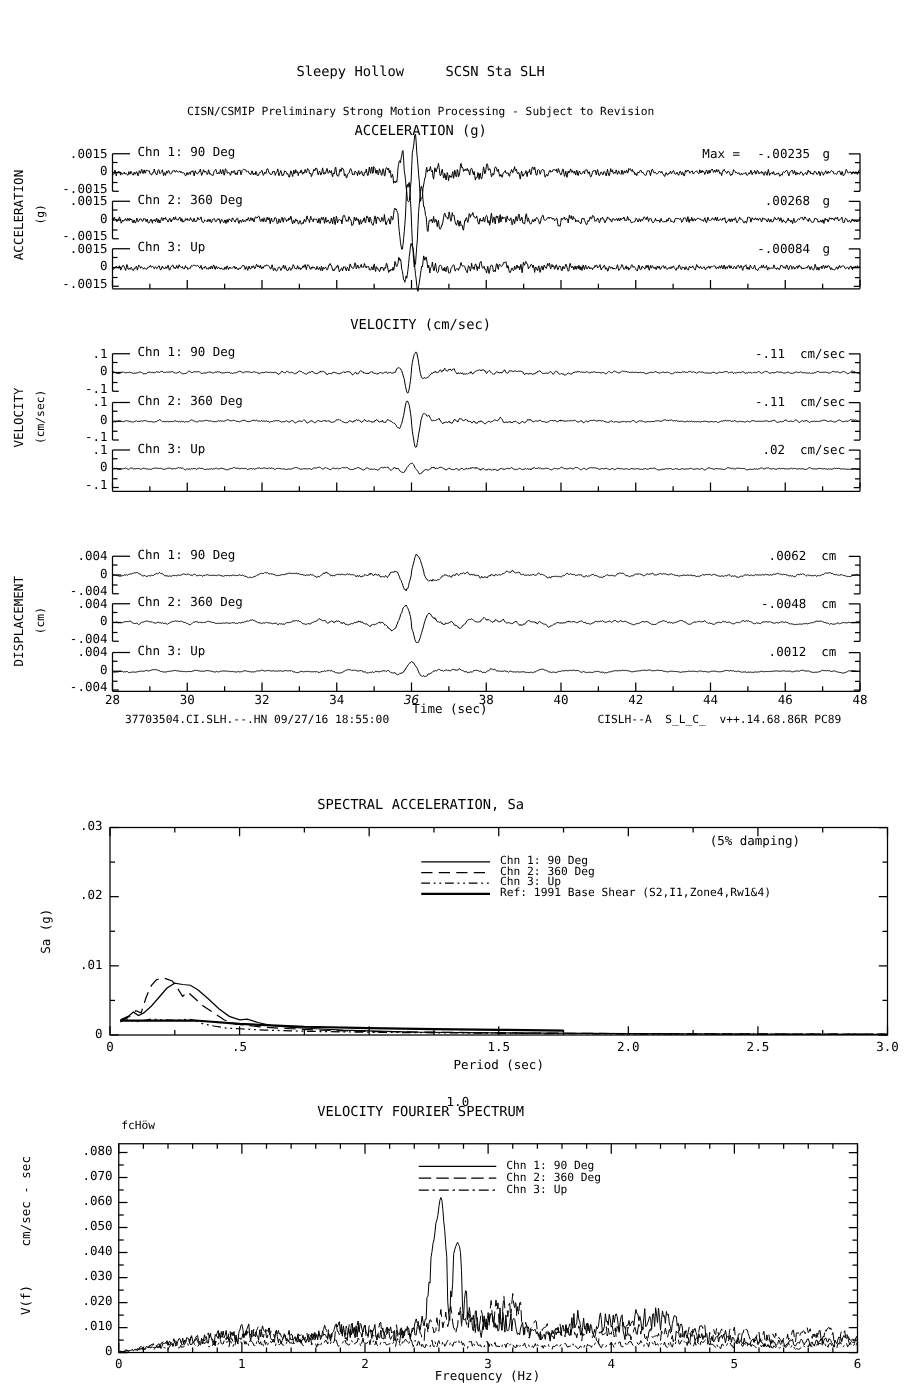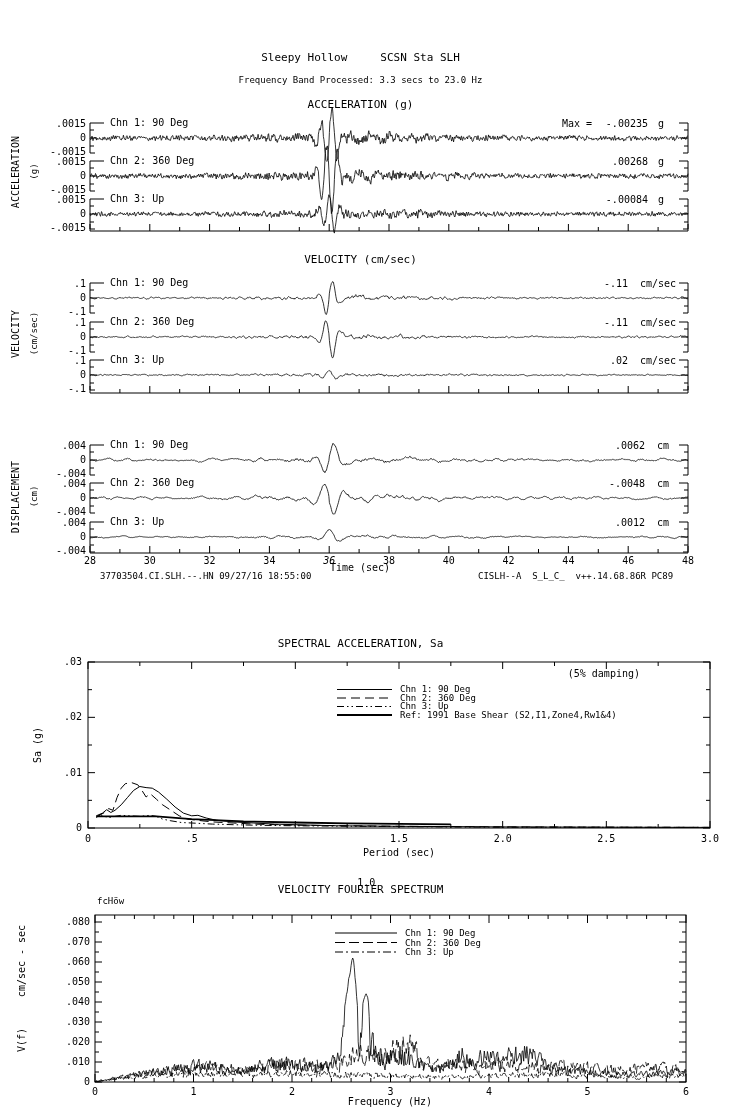--- a/index.html
+++ b/index.html
@@ -1,21 +1,21 @@
 <!DOCTYPE html>
 <html><head>
 <meta charset="utf-8">
 <style>
   html,body{margin:0;padding:0;background:#fff;}
   #page{position:relative;width:739px;height:1115px;background:#fff;color:#000;
         font-family:"DejaVu Sans Mono",monospace;overflow:hidden;}
   .t{position:absolute;font-size:10px;line-height:10px;white-space:pre;color:#000;}
   .t9{font-size:9px;line-height:9px;}
   .t11{font-size:11px;line-height:11px;}
-  .ctr{left:0;width:673px;text-align:center;padding-left:24px;}
+  .ctr{left:0;width:673px;text-align:center;}
   .rot{transform:rotate(-90deg);width:160px;text-align:center;}
   svg{position:absolute;left:0;top:0;}
 </style>
 </head>
 <body>
 
 <div id="page">
   <svg id="plots" width="739" height="1115" viewBox="0 0 739 1115">
       <line x1="90" y1="231" x2="688" y2="231" stroke="#000" stroke-width="1"></line>
       <line x1="90" y1="231" x2="90" y2="224" stroke="#000" stroke-width="1"></line>
@@ -348,21 +348,21 @@
       <line x1="686" y1="922" x2="679" y2="922" stroke="#000" stroke-width="1"></line>
       <polyline points="95.0,1081.7 95.8,1081.4 96.6,1081.0 97.4,1081.3 98.2,1081.3 98.9,1081.2 99.7,1081.2 100.5,1080.9 101.3,1080.5 102.1,1080.7 102.9,1081.0 103.7,1080.5 104.5,1080.2 105.2,1080.0 106.0,1080.0 106.8,1080.3 107.6,1079.5 108.4,1079.5 109.2,1079.7 110.0,1078.8 110.8,1079.8 111.5,1079.8 112.3,1079.2 113.1,1079.0 113.9,1079.7 114.7,1078.0 115.5,1079.5 116.3,1079.0 117.1,1077.2 117.9,1077.7 118.6,1078.4 119.4,1077.4 120.2,1078.4 121.0,1077.8 121.8,1077.4 122.6,1078.2 123.4,1078.0 124.2,1078.0 124.9,1077.8 125.7,1076.1 126.5,1075.5 127.3,1075.0 128.1,1077.9 128.9,1078.3 129.7,1076.8 130.5,1074.3 131.2,1075.1 132.0,1074.1 132.8,1074.5 133.6,1072.5 134.4,1075.0 135.2,1076.1 136.0,1075.4 136.8,1073.8 137.6,1074.6 138.3,1077.3 139.1,1074.4 139.9,1073.4 140.7,1072.6 141.5,1075.2 142.3,1073.0 143.1,1071.0 143.9,1070.9 144.6,1073.0 145.4,1074.1 146.2,1070.5 147.0,1075.2 147.8,1072.0 148.6,1073.3 149.4,1070.0 150.2,1070.4 150.9,1071.2 151.7,1072.5 152.5,1070.3 153.3,1068.5 154.1,1072.8 154.9,1074.3 155.7,1071.8 156.5,1070.3 157.3,1068.8 158.0,1068.3 158.8,1072.2 159.6,1075.5 160.4,1076.0 161.2,1070.8 162.0,1072.1 162.8,1072.3 163.6,1067.8 164.3,1070.7 165.1,1069.3 165.9,1074.3 166.7,1074.5 167.5,1068.7 168.3,1067.5 169.1,1070.6 169.9,1073.0 170.6,1075.4 171.4,1074.5 172.2,1067.6 173.0,1068.7 173.8,1069.1 174.6,1070.9 175.4,1066.6 176.2,1071.1 177.0,1065.3 177.7,1068.5 178.5,1069.4 179.3,1070.2 180.1,1068.1 180.9,1064.4 181.7,1070.1 182.5,1070.5 183.3,1073.5 184.0,1069.5 184.8,1068.2 185.6,1065.7 186.4,1068.7 187.2,1065.2 188.0,1072.1 188.8,1069.9 189.6,1073.0 190.3,1075.2 191.1,1065.7 191.9,1064.0 192.7,1060.5 193.5,1059.5 194.3,1063.3 195.1,1070.4 195.9,1066.5 196.7,1068.4 197.4,1063.5 198.2,1061.6 199.0,1059.1 199.8,1068.7 200.6,1072.9 201.4,1064.1 202.2,1065.3 203.0,1068.9 203.7,1068.4 204.5,1065.5 205.3,1068.2 206.1,1068.7 206.9,1072.2 207.7,1063.9 208.5,1069.5 209.3,1063.8 210.0,1060.7 210.8,1063.9 211.6,1065.1 212.4,1065.8 213.2,1063.9 214.0,1064.5 214.8,1065.5 215.6,1062.3 216.4,1070.1 217.1,1071.7 217.9,1071.8 218.7,1073.0 219.5,1073.8 220.3,1067.0 221.1,1064.3 221.9,1069.2 222.7,1074.2 223.4,1071.1 224.2,1072.1 225.0,1074.7 225.8,1072.3 226.6,1070.3 227.4,1067.0 228.2,1069.9 229.0,1071.3 229.7,1070.7 230.5,1073.4 231.3,1071.8 232.1,1070.4 232.9,1072.0 233.7,1071.5 234.5,1071.6 235.3,1071.0 236.1,1069.3 236.8,1073.2 237.6,1070.4 238.4,1067.8 239.2,1073.5 240.0,1071.1 240.8,1074.6 241.6,1071.7 242.4,1071.6 243.1,1069.9 243.9,1072.5 244.7,1074.1 245.5,1071.4 246.3,1071.4 247.1,1073.7 247.9,1069.6 248.7,1068.0 249.4,1068.7 250.2,1071.7 251.0,1067.3 251.8,1066.0 252.6,1070.4 253.4,1067.5 254.2,1071.9 255.0,1064.6 255.8,1068.6 256.5,1068.5 257.3,1069.7 258.1,1064.6 258.9,1068.3 259.7,1067.2 260.5,1068.2 261.3,1070.1 262.1,1070.7 262.8,1066.5 263.6,1068.9 264.4,1073.0 265.2,1069.0 266.0,1066.1 266.8,1065.3 267.6,1062.5 268.4,1059.6 269.1,1059.4 269.9,1061.4 270.7,1059.3 271.5,1057.3 272.3,1065.6 273.1,1059.5 273.9,1068.9 274.7,1060.7 275.5,1065.9 276.2,1071.1 277.0,1070.1 277.8,1072.5 278.6,1062.3 279.4,1064.8 280.2,1070.1 281.0,1060.0 281.8,1058.5 282.5,1066.7 283.3,1061.8 284.1,1066.6 284.9,1060.6 285.7,1069.6 286.5,1061.1 287.3,1065.8 288.1,1058.7 288.8,1059.5 289.6,1063.5 290.4,1065.7 291.2,1061.3 292.0,1060.2 292.8,1065.4 293.6,1066.9 294.4,1068.8 295.2,1065.3 295.9,1064.5 296.7,1065.8 297.5,1070.8 298.3,1064.8 299.1,1063.2 299.9,1059.5 300.7,1069.4 301.5,1070.8 302.2,1067.6 303.0,1069.8 303.8,1070.3 304.6,1064.3 305.4,1070.5 306.2,1070.8 307.0,1071.2 307.8,1065.5 308.5,1065.2 309.3,1061.9 310.1,1066.8 310.9,1063.0 311.7,1064.6 312.5,1061.5 313.3,1066.4 314.1,1065.5 314.9,1065.2 315.6,1072.0 316.4,1072.7 317.2,1064.4 318.0,1065.8 318.8,1067.4 319.6,1067.6 320.4,1062.9 321.2,1067.8 321.9,1064.4 322.7,1070.3 323.5,1064.8 324.3,1064.6 325.1,1064.5 325.9,1061.1 326.7,1067.9 327.5,1066.7 328.2,1071.6 329.0,1066.7 329.8,1062.5 330.6,1063.1 331.4,1061.5 332.2,1057.3 333.0,1055.1 333.8,1058.4 334.6,1057.2 335.3,1063.5 336.1,1064.1 336.9,1059.0 337.7,1052.8 338.5,1057.9 339.3,1060.8 340.1,1055.4 340.9,1055.4 341.6,1037.7 342.4,1036.9 343.2,1025.6 344.0,1026.5 344.8,1005.9 345.6,1001.3 346.4,994.7 347.2,991.9 347.9,986.4 348.7,978.5 349.5,976.1 350.3,972.3 351.1,965.5 351.9,960.3 352.7,958.0 353.5,960.2 354.3,967.7 355.0,977.4 355.8,984.3 356.6,996.6 357.4,1005.4 358.2,1041.8 359.0,1051.8 359.8,1056.4 360.6,1032.7 361.3,1037.5 362.1,1027.5 362.9,1003.5 363.7,999.9 364.5,997.5 365.3,995.3 366.1,993.8 366.9,995.7 367.6,997.2 368.4,1002.1 369.2,1016.5 370.0,1044.8 370.8,1054.4 371.6,1039.6 372.4,1032.6 373.2,1033.0 374.0,1055.8 374.7,1052.6 375.5,1045.9 376.3,1052.9 377.1,1054.5 377.9,1055.6 378.7,1052.1 379.5,1062.0 380.3,1048.8 381.0,1048.6 381.8,1061.0 382.6,1065.1 383.4,1061.9 384.2,1065.8 385.0,1070.0 385.8,1063.7 386.6,1058.1 387.3,1052.7 388.1,1061.5 388.9,1055.0 389.7,1063.9 390.5,1053.7 391.3,1057.8 392.1,1053.4 392.9,1050.6 393.7,1051.8 394.4,1053.5 395.2,1061.8 396.0,1058.2 396.8,1062.6 397.6,1059.8 398.4,1064.9 399.2,1063.5 400.0,1046.3 400.7,1058.4 401.5,1064.3 402.3,1050.1 403.1,1058.0 403.9,1065.7 404.7,1051.9 405.5,1064.4 406.3,1064.7 407.0,1063.8 407.8,1058.9 408.6,1051.3 409.4,1064.8 410.2,1056.1 411.0,1054.6 411.8,1055.6 412.6,1061.3 413.4,1065.6 414.1,1067.6 414.9,1066.5 415.7,1067.8 416.5,1062.4 417.3,1059.9 418.1,1058.1 418.9,1068.1 419.7,1062.3 420.4,1062.5 421.2,1060.1 422.0,1062.3 422.8,1061.6 423.6,1069.5 424.4,1066.1 425.2,1063.6 426.0,1063.7 426.7,1064.7 427.5,1063.7 428.3,1063.7 429.1,1067.0 429.9,1065.4 430.7,1068.8 431.5,1069.5 432.3,1065.3 433.1,1071.7 433.8,1070.7 434.6,1068.2 435.4,1067.3 436.2,1071.5 437.0,1065.4 437.8,1066.6 438.6,1067.2 439.4,1065.8 440.1,1071.4 440.9,1066.4 441.7,1069.4 442.5,1069.1 443.3,1071.2 444.1,1064.4 444.9,1062.4 445.7,1064.2 446.4,1061.7 447.2,1066.3 448.0,1065.2 448.8,1068.2 449.6,1062.1 450.4,1060.1 451.2,1065.0 452.0,1064.1 452.8,1059.6 453.5,1065.0 454.3,1062.6 455.1,1067.9 455.9,1068.4 456.7,1062.8 457.5,1054.1 458.3,1062.7 459.1,1050.8 459.8,1062.4 460.6,1060.3 461.4,1058.2 462.2,1048.2 463.0,1055.1 463.8,1057.4 464.6,1062.1 465.4,1068.1 466.1,1061.9 466.9,1054.5 467.7,1063.2 468.5,1062.7 469.3,1067.1 470.1,1058.4 470.9,1060.6 471.7,1066.1 472.5,1059.5 473.2,1061.3 474.0,1066.4 474.8,1068.0 475.6,1070.1 476.4,1067.5 477.2,1061.2 478.0,1062.9 478.8,1060.9 479.5,1054.4 480.3,1050.3 481.1,1055.4 481.9,1065.6 482.7,1064.0 483.5,1061.2 484.3,1051.0 485.1,1057.5 485.8,1056.8 486.6,1060.1 487.4,1051.5 488.2,1055.2 489.0,1061.7 489.8,1060.0 490.6,1052.0 491.4,1057.9 492.2,1052.9 492.9,1051.0 493.7,1053.3 494.5,1059.4 495.3,1065.9 496.1,1057.7 496.9,1053.4 497.7,1051.9 498.5,1064.5 499.2,1067.7 500.0,1071.7 500.8,1061.0 501.6,1060.1 502.4,1060.1 503.2,1056.4 504.0,1060.9 504.8,1058.8 505.5,1057.3 506.3,1056.8 507.1,1060.4 507.9,1052.6 508.7,1047.6 509.5,1050.9 510.3,1051.3 511.1,1056.6 511.9,1053.1 512.6,1056.6 513.4,1062.9 514.2,1064.1 515.0,1055.2 515.8,1046.9 516.6,1061.4 517.4,1060.3 518.2,1058.1 518.9,1056.0 519.7,1053.1 520.5,1054.9 521.3,1063.5 522.1,1051.3 522.9,1050.9 523.7,1061.2 524.5,1046.2 525.2,1051.0 526.0,1058.3 526.8,1046.5 527.6,1053.9 528.4,1064.1 529.2,1055.7 530.0,1048.7 530.8,1053.3 531.6,1052.6 532.3,1058.7 533.1,1049.2 533.9,1052.2 534.7,1051.3 535.5,1059.2 536.3,1061.1 537.1,1065.5 537.9,1058.8 538.6,1055.8 539.4,1052.5 540.2,1052.9 541.0,1053.2 541.8,1060.6 542.6,1058.6 543.4,1064.6 544.2,1060.0 544.9,1059.1 545.7,1060.9 546.5,1069.2 547.3,1070.0 548.1,1065.0 548.9,1067.6 549.7,1070.4 550.5,1069.7 551.3,1073.9 552.0,1073.1 552.8,1065.9 553.6,1064.7 554.4,1066.4 555.2,1064.3 556.0,1062.7 556.8,1065.9 557.6,1068.3 558.3,1073.7 559.1,1066.9 559.9,1070.3 560.7,1069.9 561.5,1066.8 562.3,1071.6 563.1,1068.4 563.9,1070.0 564.6,1067.5 565.4,1066.7 566.2,1073.4 567.0,1074.8 567.8,1075.9 568.6,1072.6 569.4,1069.2 570.2,1071.6 571.0,1073.6 571.7,1072.4 572.5,1069.8 573.3,1069.4 574.1,1068.5 574.9,1073.6 575.7,1069.5 576.5,1069.7 577.3,1068.0 578.0,1070.8 578.8,1067.4 579.6,1070.2 580.4,1074.3 581.2,1069.7 582.0,1069.2 582.8,1068.9 583.6,1071.5 584.3,1068.3 585.1,1073.9 585.9,1069.9 586.7,1070.1 587.5,1072.4 588.3,1073.3 589.1,1074.8 589.9,1070.7 590.7,1070.0 591.4,1074.7 592.2,1072.7 593.0,1072.3 593.8,1074.7 594.6,1075.2 595.4,1070.6 596.2,1074.2 597.0,1073.9 597.7,1074.0 598.5,1075.8 599.3,1074.8 600.1,1076.1 600.9,1072.6 601.7,1072.2 602.5,1071.1 603.3,1073.6 604.0,1070.5 604.8,1069.4 605.6,1071.7 606.4,1075.7 607.2,1074.4 608.0,1070.8 608.8,1073.3 609.6,1074.4 610.4,1074.9 611.1,1077.2 611.9,1074.7 612.7,1076.5 613.5,1077.4 614.3,1075.6 615.1,1077.2 615.9,1078.2 616.7,1072.7 617.4,1074.8 618.2,1072.1 619.0,1074.0 619.8,1073.9 620.6,1076.6 621.4,1075.9 622.2,1074.8 623.0,1072.0 623.7,1073.8 624.5,1075.6 625.3,1074.8 626.1,1071.9 626.9,1073.9 627.7,1076.8 628.5,1078.1 629.3,1077.3 630.1,1075.7 630.8,1074.3 631.6,1072.4 632.4,1072.6 633.2,1072.5 634.0,1071.3 634.8,1075.2 635.6,1076.6 636.4,1076.8 637.1,1075.5 637.9,1074.2 638.7,1073.9 639.5,1074.7 640.3,1072.4 641.1,1071.2 641.9,1072.5 642.7,1074.9 643.4,1075.9 644.2,1073.8 645.0,1073.5 645.8,1071.3 646.6,1071.0 647.4,1073.5 648.2,1076.9 649.0,1074.0 649.8,1073.6 650.5,1075.9 651.3,1076.5 652.1,1075.0 652.9,1072.1 653.7,1072.2 654.5,1075.2 655.3,1073.0 656.1,1072.8 656.8,1070.6 657.6,1072.7 658.4,1075.3 659.2,1072.1 660.0,1070.7 660.8,1070.5 661.6,1073.4 662.4,1073.6 663.1,1071.0 663.9,1071.4 664.7,1072.6 665.5,1074.3 666.3,1075.7 667.1,1077.6 667.9,1072.1 668.7,1073.7 669.5,1075.0 670.2,1072.1 671.0,1069.6 671.8,1070.1 672.6,1069.9 673.4,1073.3 674.2,1070.3 675.0,1068.4 675.8,1069.9 676.5,1070.0 677.3,1070.7 678.1,1069.2 678.9,1072.7 679.7,1075.9 680.5,1073.9 681.3,1073.3 682.1,1073.9 682.8,1073.4 683.6,1074.7 684.4,1071.2 685.2,1069.2 686.0,1071.5" fill="none" stroke="#000" stroke-width="0.8"></polyline>
       <polyline points="95.0,1081.5 95.8,1081.3 96.6,1080.9 97.4,1081.3 98.2,1081.2 98.9,1081.3 99.7,1080.6 100.5,1080.0 101.3,1079.8 102.1,1080.5 102.9,1080.6 103.7,1080.5 104.5,1080.9 105.2,1080.9 106.0,1080.7 106.8,1080.5 107.6,1080.6 108.4,1079.9 109.2,1080.0 110.0,1080.4 110.8,1079.1 111.5,1078.5 112.3,1077.3 113.1,1077.2 113.9,1078.0 114.7,1077.7 115.5,1077.4 116.3,1076.2 117.1,1075.9 117.9,1076.9 118.6,1078.3 119.4,1076.4 120.2,1076.7 121.0,1075.4 121.8,1076.4 122.6,1074.8 123.4,1077.3 124.2,1075.7 124.9,1076.4 125.7,1078.1 126.5,1078.0 127.3,1077.8 128.1,1077.6 128.9,1074.5 129.7,1074.3 130.5,1073.2 131.2,1074.1 132.0,1075.9 132.8,1074.8 133.6,1074.1 134.4,1076.3 135.2,1073.3 136.0,1073.3 136.8,1075.9 137.6,1075.9 138.3,1074.0 139.1,1071.0 139.9,1073.6 140.7,1075.9 141.5,1076.5 142.3,1074.0 143.1,1075.1 143.9,1073.9 144.6,1073.2 145.4,1075.8 146.2,1075.4 147.0,1076.2 147.8,1075.3 148.6,1073.7 149.4,1070.7 150.2,1070.4 150.9,1070.7 151.7,1074.9 152.5,1069.8 153.3,1070.1 154.1,1070.8 154.9,1073.6 155.7,1072.8 156.5,1072.0 157.3,1070.7 158.0,1073.0 158.8,1074.7 159.6,1073.2 160.4,1073.9 161.2,1070.6 162.0,1074.7 162.8,1071.8 163.6,1072.8 164.3,1070.9 165.1,1069.0 165.9,1067.9 166.7,1066.3 167.5,1070.3 168.3,1066.8 169.1,1067.0 169.9,1071.1 170.6,1072.6 171.4,1075.4 172.2,1076.7 173.0,1068.2 173.8,1066.3 174.6,1064.3 175.4,1070.0 176.2,1070.7 177.0,1068.8 177.7,1069.9 178.5,1064.8 179.3,1070.0 180.1,1069.3 180.9,1071.8 181.7,1069.5 182.5,1071.2 183.3,1064.7 184.0,1064.0 184.8,1071.5 185.6,1071.0 186.4,1073.4 187.2,1072.4 188.0,1074.2 188.8,1068.0 189.6,1071.5 190.3,1072.0 191.1,1073.3 191.9,1070.3 192.7,1071.7 193.5,1070.5 194.3,1067.0 195.1,1068.9 195.9,1070.6 196.7,1064.7 197.4,1067.6 198.2,1065.1 199.0,1066.8 199.8,1065.5 200.6,1068.3 201.4,1069.7 202.2,1068.4 203.0,1063.5 203.7,1067.3 204.5,1069.5 205.3,1064.2 206.1,1062.6 206.9,1060.6 207.7,1062.9 208.5,1064.2 209.3,1065.7 210.0,1069.5 210.8,1069.9 211.6,1063.9 212.4,1063.5 213.2,1070.1 214.0,1070.1 214.8,1062.4 215.6,1067.7 216.4,1066.3 217.1,1064.5 217.9,1065.8 218.7,1065.8 219.5,1070.1 220.3,1067.5 221.1,1064.3 221.9,1068.2 222.7,1064.4 223.4,1067.3 224.2,1066.8 225.0,1068.9 225.8,1072.5 226.6,1069.8 227.4,1069.0 228.2,1068.1 229.0,1072.9 229.7,1069.1 230.5,1067.8 231.3,1064.3 232.1,1071.4 232.9,1067.2 233.7,1067.8 234.5,1072.7 235.3,1075.2 236.1,1073.5 236.8,1074.2 237.6,1072.2 238.4,1067.0 239.2,1068.1 240.0,1068.5 240.8,1067.7 241.6,1071.5 242.4,1068.2 243.1,1071.8 243.9,1072.2 244.7,1067.3 245.5,1066.0 246.3,1071.4 247.1,1067.4 247.9,1071.4 248.7,1071.9 249.4,1066.7 250.2,1068.0 251.0,1072.9 251.8,1066.3 252.6,1071.9 253.4,1071.0 254.2,1070.1 255.0,1067.4 255.8,1068.5 256.5,1071.6 257.3,1068.7 258.1,1068.5 258.9,1063.5 259.7,1060.2 260.5,1063.0 261.3,1064.2 262.1,1071.5 262.8,1063.5 263.6,1065.9 264.4,1070.6 265.2,1066.9 266.0,1072.3 266.8,1074.2 267.6,1072.2 268.4,1063.5 269.1,1060.0 269.9,1065.2 270.7,1065.4 271.5,1068.0 272.3,1063.7 273.1,1067.1 273.9,1063.4 274.7,1068.4 275.5,1069.1 276.2,1068.6 277.0,1060.8 277.8,1067.7 278.6,1065.8 279.4,1059.5 280.2,1060.4 281.0,1067.9 281.8,1064.8 282.5,1062.6 283.3,1066.6 284.1,1070.2 284.9,1062.6 285.7,1060.4 286.5,1056.8 287.3,1066.1 288.1,1065.7 288.8,1066.5 289.6,1069.8 290.4,1063.9 291.2,1064.5 292.0,1060.2 292.8,1068.6 293.6,1067.5 294.4,1070.1 295.2,1061.0 295.9,1060.0 296.7,1065.7 297.5,1063.9 298.3,1068.5 299.1,1068.8 299.9,1066.7 300.7,1067.4 301.5,1072.1 302.2,1070.2 303.0,1062.2 303.8,1058.4 304.6,1057.8 305.4,1066.5 306.2,1062.3 307.0,1066.8 307.8,1071.8 308.5,1068.2 309.3,1067.2 310.1,1061.7 310.9,1061.8 311.7,1069.8 312.5,1071.5 313.3,1069.5 314.1,1068.4 314.9,1073.1 315.6,1064.5 316.4,1060.7 317.2,1059.8 318.0,1066.9 318.8,1072.3 319.6,1074.2 320.4,1068.8 321.2,1061.8 321.9,1070.6 322.7,1065.0 323.5,1068.5 324.3,1063.3 325.1,1063.8 325.9,1063.4 326.7,1061.3 327.5,1065.9 328.2,1069.4 329.0,1063.9 329.8,1065.3 330.6,1062.8 331.4,1062.2 332.2,1070.2 333.0,1067.2 333.8,1061.3 334.6,1057.5 335.3,1060.8 336.1,1066.5 336.9,1067.6 337.7,1070.9 338.5,1071.3 339.3,1072.9 340.1,1061.1 340.9,1062.5 341.6,1058.7 342.4,1066.4 343.2,1058.6 344.0,1055.8 344.8,1056.2 345.6,1060.9 346.4,1062.5 347.2,1066.4 347.9,1065.4 348.7,1064.4 349.5,1054.2 350.3,1059.8 351.1,1065.0 351.9,1053.7 352.7,1047.6 353.5,1056.2 354.3,1062.2 355.0,1058.0 355.8,1057.5 356.6,1049.6 357.4,1057.4 358.2,1061.3 359.0,1057.8 359.8,1048.0 360.6,1045.1 361.3,1050.0 362.1,1057.5 362.9,1062.6 363.7,1062.9 364.5,1067.0 365.3,1063.1 366.1,1060.7 366.9,1050.0 367.6,1051.7 368.4,1045.2 369.2,1061.9 370.0,1050.4 370.8,1055.8 371.6,1055.8 372.4,1054.7 373.2,1059.5 374.0,1049.5 374.7,1062.0 375.5,1051.3 376.3,1057.6 377.1,1052.5 377.9,1061.4 378.7,1066.6 379.5,1056.9 380.3,1066.0 381.0,1055.1 381.8,1054.1 382.6,1064.6 383.4,1061.9 384.2,1056.1 385.0,1048.3 385.8,1051.4 386.6,1063.9 387.3,1055.2 388.1,1059.0 388.9,1063.3 389.7,1059.9 390.5,1050.1 391.3,1060.2 392.1,1048.3 392.9,1040.4 393.7,1050.5 394.4,1060.5 395.2,1058.5 396.0,1047.1 396.8,1040.0 397.6,1048.1 398.4,1042.3 399.2,1058.0 400.0,1057.6 400.7,1058.2 401.5,1063.9 402.3,1045.5 403.1,1036.6 403.9,1046.9 404.7,1046.8 405.5,1046.4 406.3,1053.4 407.0,1043.9 407.8,1042.6 408.6,1055.8 409.4,1042.9 410.2,1034.8 411.0,1043.3 411.8,1046.1 412.6,1040.3 413.4,1052.8 414.1,1045.2 414.9,1052.1 415.7,1042.3 416.5,1041.7 417.3,1057.2 418.1,1060.4 418.9,1060.7 419.7,1067.5 420.4,1057.8 421.2,1059.5 422.0,1065.0 422.8,1070.0 423.6,1070.4 424.4,1062.7 425.2,1062.2 426.0,1060.4 426.7,1058.4 427.5,1058.0 428.3,1056.4 429.1,1057.5 429.9,1066.0 430.7,1066.0 431.5,1070.8 432.3,1072.0 433.1,1063.7 433.8,1064.4 434.6,1062.5 435.4,1062.1 436.2,1062.0 437.0,1060.8 437.8,1058.9 438.6,1067.0 439.4,1068.6 440.1,1072.9 440.9,1069.5 441.7,1064.3 442.5,1067.2 443.3,1064.5 444.1,1062.7 444.9,1067.8 445.7,1065.4 446.4,1066.5 447.2,1061.1 448.0,1058.9 448.8,1065.4 449.6,1069.2 450.4,1069.3 451.2,1067.5 452.0,1069.5 452.8,1061.0 453.5,1066.6 454.3,1063.8 455.1,1061.7 455.9,1059.1 456.7,1068.2 457.5,1062.6 458.3,1063.5 459.1,1063.6 459.8,1067.5 460.6,1067.0 461.4,1070.3 462.2,1066.0 463.0,1060.7 463.8,1062.9 464.6,1068.8 465.4,1072.7 466.1,1066.6 466.9,1068.4 467.7,1066.9 468.5,1062.0 469.3,1058.8 470.1,1066.5 470.9,1060.5 471.7,1066.4 472.5,1066.7 473.2,1069.1 474.0,1070.1 474.8,1067.7 475.6,1063.6 476.4,1067.4 477.2,1072.4 478.0,1073.0 478.8,1075.0 479.5,1065.6 480.3,1066.2 481.1,1064.9 481.9,1067.9 482.7,1067.6 483.5,1067.4 484.3,1066.4 485.1,1061.3 485.8,1068.8 486.6,1062.6 487.4,1067.5 488.2,1066.7 489.0,1067.4 489.8,1060.8 490.6,1065.2 491.4,1069.5 492.2,1062.2 492.9,1069.4 493.7,1061.2 494.5,1062.5 495.3,1064.5 496.1,1061.3 496.9,1062.3 497.7,1060.9 498.5,1057.6 499.2,1061.6 500.0,1061.7 500.8,1068.7 501.6,1068.4 502.4,1061.6 503.2,1068.6 504.0,1067.8 504.8,1071.9 505.5,1067.1 506.3,1066.8 507.1,1063.7 507.9,1061.8 508.7,1064.8 509.5,1069.5 510.3,1063.2 511.1,1059.5 511.9,1061.6 512.6,1067.3 513.4,1063.0 514.2,1061.6 515.0,1063.4 515.8,1070.1 516.6,1071.0 517.4,1069.1 518.2,1073.5 518.9,1066.4 519.7,1063.9 520.5,1062.9 521.3,1068.7 522.1,1070.0 522.9,1069.4 523.7,1068.9 524.5,1068.8 525.2,1068.5 526.0,1069.1 526.8,1066.8 527.6,1071.0 528.4,1072.5 529.2,1064.7 530.0,1066.7 530.8,1068.9 531.6,1066.2 532.3,1062.5 533.1,1066.3 533.9,1070.6 534.7,1066.8 535.5,1063.5 536.3,1065.7 537.1,1071.2 537.9,1068.4 538.6,1073.4 539.4,1070.7 540.2,1073.1 541.0,1064.9 541.8,1066.3 542.6,1063.1 543.4,1068.7 544.2,1070.1 544.9,1065.0 545.7,1069.7 546.5,1067.8 547.3,1066.8 548.1,1065.0 548.9,1064.4 549.7,1070.5 550.5,1065.8 551.3,1061.9 552.0,1067.5 552.8,1067.5 553.6,1069.2 554.4,1063.3 555.2,1067.4 556.0,1072.7 556.8,1070.6 557.6,1070.4 558.3,1070.9 559.1,1064.7 559.9,1060.7 560.7,1060.8 561.5,1060.6 562.3,1062.7 563.1,1059.0 563.9,1060.6 564.6,1068.8 565.4,1072.6 566.2,1073.7 567.0,1073.5 567.8,1065.9 568.6,1071.4 569.4,1069.7 570.2,1072.6 571.0,1063.6 571.7,1066.8 572.5,1067.8 573.3,1062.3 574.1,1063.0 574.9,1068.4 575.7,1067.0 576.5,1065.1 577.3,1063.1 578.0,1065.3 578.8,1067.7 579.6,1067.9 580.4,1064.3 581.2,1068.8 582.0,1071.2 582.8,1073.4 583.6,1064.6 584.3,1062.6 585.1,1062.0 585.9,1063.8 586.7,1064.5 587.5,1061.7 588.3,1070.4 589.1,1072.6 589.9,1073.7 590.7,1067.4 591.4,1067.1 592.2,1067.1 593.0,1072.2 593.8,1066.5 594.6,1066.2 595.4,1062.6 596.2,1064.6 597.0,1063.3 597.7,1063.9 598.5,1066.7 599.3,1069.0 600.1,1071.4 600.9,1070.1 601.7,1071.2 602.5,1070.6 603.3,1074.0 604.0,1072.8 604.8,1071.9 605.6,1067.7 606.4,1068.7 607.2,1065.7 608.0,1072.4 608.8,1073.2 609.6,1072.2 610.4,1067.1 611.1,1065.0 611.9,1071.5 612.7,1074.4 613.5,1067.9 614.3,1072.2 615.1,1067.6 615.9,1073.2 616.7,1074.3 617.4,1067.8 618.2,1067.2 619.0,1069.0 619.8,1070.2 620.6,1066.5 621.4,1071.5 622.2,1070.5 623.0,1069.8 623.7,1071.2 624.5,1071.8 625.3,1073.7 626.1,1073.5 626.9,1070.6 627.7,1072.0 628.5,1072.4 629.3,1071.4 630.1,1067.3 630.8,1071.7 631.6,1071.0 632.4,1071.6 633.2,1067.7 634.0,1064.3 634.8,1064.1 635.6,1071.4 636.4,1073.6 637.1,1066.4 637.9,1066.4 638.7,1066.0 639.5,1069.7 640.3,1067.2 641.1,1065.8 641.9,1066.1 642.7,1064.5 643.4,1065.2 644.2,1067.1 645.0,1062.4 645.8,1062.2 646.6,1066.1 647.4,1064.8 648.2,1063.0 649.0,1067.8 649.8,1070.7 650.5,1067.2 651.3,1069.4 652.1,1065.4 652.9,1070.2 653.7,1066.4 654.5,1070.7 655.3,1064.4 656.1,1064.5 656.8,1071.2 657.6,1074.4 658.4,1069.0 659.2,1069.6 660.0,1063.1 660.8,1065.1 661.6,1063.2 662.4,1062.6 663.1,1061.8 663.9,1063.3 664.7,1062.3 665.5,1067.9 666.3,1066.0 667.1,1072.3 667.9,1073.9 668.7,1073.7 669.5,1073.7 670.2,1075.1 671.0,1074.9 671.8,1073.2 672.6,1066.8 673.4,1064.4 674.2,1066.1 675.0,1066.2 675.8,1064.6 676.5,1070.4 677.3,1065.7 678.1,1069.3 678.9,1069.6 679.7,1072.0 680.5,1072.1 681.3,1072.1 682.1,1071.2 682.8,1071.8 683.6,1071.0 684.4,1070.6 685.2,1073.2 686.0,1073.9" fill="none" stroke="#000" stroke-width="0.8" stroke-dasharray="10,4"></polyline>
       <polyline points="95.0,1081.7 95.8,1081.6 96.6,1081.5 97.4,1081.6 98.2,1081.6 98.9,1081.3 99.7,1081.3 100.5,1081.1 101.3,1080.6 102.1,1080.6 102.9,1080.8 103.7,1080.3 104.5,1080.4 105.2,1080.2 106.0,1079.8 106.8,1080.5 107.6,1079.7 108.4,1079.8 109.2,1079.4 110.0,1079.3 110.8,1079.1 111.5,1078.7 112.3,1079.1 113.1,1078.7 113.9,1078.7 114.7,1079.3 115.5,1079.2 116.3,1079.4 117.1,1078.7 117.9,1079.0 118.6,1078.6 119.4,1077.7 120.2,1077.8 121.0,1077.8 121.8,1078.3 122.6,1079.3 123.4,1079.8 124.2,1078.0 124.9,1077.4 125.7,1077.6 126.5,1077.1 127.3,1077.1 128.1,1077.4 128.9,1079.2 129.7,1079.5 130.5,1078.1 131.2,1077.7 132.0,1078.5 132.8,1077.6 133.6,1078.5 134.4,1079.6 135.2,1077.9 136.0,1076.8 136.8,1075.5 137.6,1075.1 138.3,1075.5 139.1,1075.7 139.9,1078.0 140.7,1075.5 141.5,1075.9 142.3,1078.3 143.1,1078.3 143.9,1078.1 144.6,1076.3 145.4,1078.0 146.2,1077.5 147.0,1077.6 147.8,1076.7 148.6,1076.1 149.4,1075.6 150.2,1074.9 150.9,1077.1 151.7,1077.4 152.5,1075.1 153.3,1075.9 154.1,1073.9 154.9,1074.0 155.7,1075.6 156.5,1076.4 157.3,1077.8 158.0,1077.8 158.8,1075.9 159.6,1073.9 160.4,1073.8 161.2,1074.1 162.0,1075.1 162.8,1073.9 163.6,1075.2 164.3,1073.7 165.1,1073.3 165.9,1074.5 166.7,1077.3 167.5,1077.4 168.3,1075.6 169.1,1076.6 169.9,1076.6 170.6,1075.1 171.4,1076.0 172.2,1072.7 173.0,1073.5 173.8,1076.2 174.6,1075.3 175.4,1073.9 176.2,1071.4 177.0,1074.8 177.7,1075.1 178.5,1075.2 179.3,1072.6 180.1,1074.5 180.9,1074.5 181.7,1073.1 182.5,1075.6 183.3,1077.3 184.0,1072.5 184.8,1073.4 185.6,1076.8 186.4,1077.3 187.2,1074.5 188.0,1076.2 188.8,1071.7 189.6,1073.3 190.3,1073.5 191.1,1072.4 191.9,1074.1 192.7,1073.4 193.5,1074.8 194.3,1072.6 195.1,1072.4 195.9,1075.4 196.7,1073.1 197.4,1075.9 198.2,1074.2 199.0,1076.6 199.8,1072.7 200.6,1072.5 201.4,1073.3 202.2,1074.0 203.0,1076.4 203.7,1076.2 204.5,1077.4 205.3,1073.8 206.1,1071.4 206.9,1073.6 207.7,1075.3 208.5,1073.3 209.3,1076.2 210.0,1074.3 210.8,1077.0 211.6,1072.1 212.4,1075.6 213.2,1073.8 214.0,1076.6 214.8,1073.8 215.6,1074.0 216.4,1072.6 217.1,1074.3 217.9,1073.5 218.7,1071.2 219.5,1074.6 220.3,1076.7 221.1,1074.2 221.9,1075.1 222.7,1075.7 223.4,1075.9 224.2,1075.0 225.0,1073.3 225.8,1075.8 226.6,1075.8 227.4,1077.2 228.2,1075.9 229.0,1074.9 229.7,1072.5 230.5,1071.6 231.3,1073.2 232.1,1074.7 232.9,1073.8 233.7,1075.0 234.5,1074.1 235.3,1074.8 236.1,1073.5 236.8,1074.3 237.6,1074.1 238.4,1072.4 239.2,1071.2 240.0,1073.7 240.8,1072.1 241.6,1075.2 242.4,1076.4 243.1,1076.4 243.9,1073.8 244.7,1073.2 245.5,1072.4 246.3,1073.0 247.1,1072.3 247.9,1070.8 248.7,1071.1 249.4,1076.0 250.2,1072.6 251.0,1071.8 251.8,1071.2 252.6,1075.5 253.4,1077.7 254.2,1074.9 255.0,1076.2 255.8,1075.2 256.5,1076.8 257.3,1074.1 258.1,1075.2 258.9,1074.2 259.7,1073.7 260.5,1072.0 261.3,1072.9 262.1,1075.2 262.8,1073.1 263.6,1072.9 264.4,1074.9 265.2,1073.0 266.0,1073.5 266.8,1073.1 267.6,1072.4 268.4,1072.0 269.1,1072.3 269.9,1075.4 270.7,1077.0 271.5,1076.6 272.3,1076.4 273.1,1075.5 273.9,1074.6 274.7,1073.1 275.5,1074.5 276.2,1072.2 277.0,1075.0 277.8,1074.9 278.6,1076.1 279.4,1075.9 280.2,1074.3 281.0,1072.2 281.8,1073.5 282.5,1073.4 283.3,1075.8 284.1,1074.4 284.9,1074.2 285.7,1073.8 286.5,1070.5 287.3,1071.7 288.1,1075.5 288.8,1077.3 289.6,1073.6 290.4,1070.6 291.2,1074.9 292.0,1075.4 292.8,1074.7 293.6,1074.7 294.4,1073.3 295.2,1071.6 295.9,1075.8 296.7,1071.4 297.5,1071.3 298.3,1073.7 299.1,1072.5 299.9,1076.0 300.7,1072.8 301.5,1075.7 302.2,1076.7 303.0,1077.4 303.8,1076.7 304.6,1074.0 305.4,1075.0 306.2,1073.8 307.0,1074.3 307.8,1073.5 308.5,1074.8 309.3,1076.1 310.1,1075.6 310.9,1075.3 311.7,1075.3 312.5,1073.4 313.3,1073.5 314.1,1074.7 314.9,1074.0 315.6,1076.3 316.4,1077.3 317.2,1073.1 318.0,1070.9 318.8,1073.7 319.6,1074.8 320.4,1077.0 321.2,1076.6 321.9,1073.6 322.7,1073.6 323.5,1073.1 324.3,1071.4 325.1,1072.2 325.9,1073.5 326.7,1075.8 327.5,1073.3 328.2,1074.5 329.0,1071.8 329.8,1074.6 330.6,1077.3 331.4,1074.0 332.2,1072.2 333.0,1076.0 333.8,1076.3 334.6,1073.0 335.3,1073.3 336.1,1076.8 336.9,1078.2 337.7,1073.9 338.5,1076.9 339.3,1077.8 340.1,1078.1 340.9,1075.4 341.6,1076.5 342.4,1076.3 343.2,1076.2 344.0,1077.7 344.8,1074.2 345.6,1072.1 346.4,1076.4 347.2,1077.5 347.9,1073.3 348.7,1075.8 349.5,1077.8 350.3,1074.0 351.1,1072.5 351.9,1075.5 352.7,1076.3 353.5,1076.1 354.3,1072.8 355.0,1074.4 355.8,1077.0 356.6,1075.9 357.4,1073.9 358.2,1072.3 359.0,1073.2 359.8,1075.7 360.6,1073.5 361.3,1074.9 362.1,1077.0 362.9,1074.4 363.7,1073.4 364.5,1074.3 365.3,1072.8 366.1,1071.9 366.9,1071.9 367.6,1075.5 368.4,1074.4 369.2,1073.2 370.0,1075.9 370.8,1074.5 371.6,1076.8 372.4,1078.0 373.2,1078.2 374.0,1078.8 374.7,1075.4 375.5,1073.1 376.3,1073.4 377.1,1073.1 377.9,1077.0 378.7,1073.9 379.5,1076.3 380.3,1074.1 381.0,1073.1 381.8,1074.6 382.6,1076.4 383.4,1076.3 384.2,1075.8 385.0,1077.5 385.8,1076.9 386.6,1075.9 387.3,1077.7 388.1,1075.2 388.9,1073.4 389.7,1073.0 390.5,1075.3 391.3,1077.3 392.1,1074.5 392.9,1073.7 393.7,1077.0 394.4,1075.5 395.2,1075.8 396.0,1073.9 396.8,1077.0 397.6,1076.8 398.4,1077.0 399.2,1077.2 400.0,1077.1 400.7,1075.6 401.5,1077.2 402.3,1075.0 403.1,1076.2 403.9,1075.3 404.7,1078.0 405.5,1075.2 406.3,1074.4 407.0,1077.1 407.8,1075.9 408.6,1075.1 409.4,1076.3 410.2,1075.3 411.0,1077.4 411.8,1077.5 412.6,1078.4 413.4,1075.8 414.1,1078.1 414.9,1076.2 415.7,1077.0 416.5,1076.5 417.3,1075.1 418.1,1076.8 418.9,1076.0 419.7,1074.4 420.4,1077.2 421.2,1078.2 422.0,1078.3 422.8,1075.7 423.6,1077.6 424.4,1076.4 425.2,1077.5 426.0,1076.7 426.7,1078.1 427.5,1076.6 428.3,1074.9 429.1,1078.0 429.9,1075.8 430.7,1076.4 431.5,1077.8 432.3,1077.0 433.1,1077.4 433.8,1076.5 434.6,1078.6 435.4,1076.3 436.2,1077.1 437.0,1077.0 437.8,1076.8 438.6,1075.2 439.4,1077.9 440.1,1078.5 440.9,1078.6 441.7,1079.4 442.5,1076.8 443.3,1077.5 444.1,1076.7 444.9,1076.3 445.7,1075.7 446.4,1077.8 447.2,1077.7 448.0,1076.8 448.8,1075.5 449.6,1074.9 450.4,1075.3 451.2,1075.3 452.0,1074.6 452.8,1075.3 453.5,1076.8 454.3,1077.9 455.1,1076.9 455.9,1077.2 456.7,1076.5 457.5,1077.3 458.3,1075.0 459.1,1077.9 459.8,1076.8 460.6,1076.9 461.4,1078.2 462.2,1078.7 463.0,1078.8 463.8,1077.6 464.6,1076.7 465.4,1078.5 466.1,1078.6 466.9,1078.9 467.7,1075.9 468.5,1075.6 469.3,1077.4 470.1,1075.4 470.9,1076.4 471.7,1076.4 472.5,1076.8 473.2,1077.9 474.0,1075.8 474.8,1075.0 475.6,1075.9 476.4,1073.9 477.2,1074.4 478.0,1074.6 478.8,1075.4 479.5,1075.1 480.3,1077.7 481.1,1078.2 481.9,1076.2 482.7,1075.2 483.5,1075.8 484.3,1077.7 485.1,1076.7 485.8,1074.8 486.6,1075.2 487.4,1075.3 488.2,1075.7 489.0,1073.7 489.8,1075.4 490.6,1076.4 491.4,1078.3 492.2,1074.4 492.9,1074.6 493.7,1074.2 494.5,1075.4 495.3,1073.6 496.1,1073.5 496.9,1077.0 497.7,1077.1 498.5,1077.7 499.2,1075.2 500.0,1074.6 500.8,1074.9 501.6,1077.1 502.4,1074.7 503.2,1073.3 504.0,1073.6 504.8,1073.2 505.5,1074.6 506.3,1076.1 507.1,1077.4 507.9,1076.3 508.7,1078.0 509.5,1074.1 510.3,1075.2 511.1,1075.5 511.9,1074.5 512.6,1072.5 513.4,1074.3 514.2,1074.5 515.0,1077.1 515.8,1073.9 516.6,1074.5 517.4,1074.4 518.2,1075.6 518.9,1077.6 519.7,1073.5 520.5,1072.7 521.3,1074.0 522.1,1074.3 522.9,1076.0 523.7,1072.8 524.5,1076.1 525.2,1075.7 526.0,1074.9 526.8,1076.4 527.6,1074.3 528.4,1075.5 529.2,1074.7 530.0,1076.4 530.8,1076.6 531.6,1073.7 532.3,1075.9 533.1,1077.6 533.9,1077.9 534.7,1074.4 535.5,1076.8 536.3,1073.9 537.1,1076.6 537.9,1077.7 538.6,1074.9 539.4,1076.5 540.2,1075.3 541.0,1073.1 541.8,1073.0 542.6,1071.5 543.4,1075.3 544.2,1074.9 544.9,1072.9 545.7,1072.0 546.5,1071.0 547.3,1073.1 548.1,1073.9 548.9,1072.2 549.7,1076.4 550.5,1073.0 551.3,1075.6 552.0,1073.7 552.8,1076.3 553.6,1077.4 554.4,1077.2 555.2,1075.8 556.0,1073.1 556.8,1076.2 557.6,1073.2 558.3,1074.5 559.1,1074.9 559.9,1076.9 560.7,1073.5 561.5,1073.2 562.3,1074.2 563.1,1073.5 563.9,1072.3 564.6,1071.8 565.4,1071.7 566.2,1075.5 567.0,1077.2 567.8,1076.1 568.6,1074.7 569.4,1075.8 570.2,1075.3 571.0,1076.6 571.7,1076.9 572.5,1077.9 573.3,1075.1 574.1,1077.1 574.9,1075.7 575.7,1078.0 576.5,1079.0 577.3,1075.9 578.0,1075.1 578.8,1076.9 579.6,1076.4 580.4,1076.1 581.2,1076.6 582.0,1074.6 582.8,1075.2 583.6,1076.0 584.3,1074.6 585.1,1076.6 585.9,1076.4 586.7,1078.4 587.5,1077.0 588.3,1077.4 589.1,1076.3 589.9,1074.4 590.7,1073.9 591.4,1073.9 592.2,1075.1 593.0,1074.7 593.8,1077.1 594.6,1076.7 595.4,1074.5 596.2,1075.4 597.0,1074.9 597.7,1077.5 598.5,1075.0 599.3,1076.2 600.1,1075.5 600.9,1077.2 601.7,1075.5 602.5,1076.4 603.3,1076.5 604.0,1077.3 604.8,1078.1 605.6,1074.9 606.4,1074.0 607.2,1074.0 608.0,1073.7 608.8,1077.1 609.6,1077.2 610.4,1076.2 611.1,1077.5 611.9,1075.8 612.7,1077.2 613.5,1077.5 614.3,1075.9 615.1,1076.7 615.9,1078.4 616.7,1076.5 617.4,1078.3 618.2,1078.4 619.0,1076.6 619.8,1077.4 620.6,1078.0 621.4,1076.5 622.2,1076.5 623.0,1078.3 623.7,1078.4 624.5,1077.8 625.3,1076.0 626.1,1076.7 626.9,1076.6 627.7,1076.9 628.5,1076.8 629.3,1075.2 630.1,1074.5 630.8,1074.3 631.6,1076.5 632.4,1078.5 633.2,1076.9 634.0,1075.6 634.8,1077.3 635.6,1078.7 636.4,1079.5 637.1,1078.8 637.9,1079.1 638.7,1079.4 639.5,1079.4 640.3,1078.3 641.1,1078.2 641.9,1078.7 642.7,1076.7 643.4,1077.0 644.2,1077.8 645.0,1076.8 645.8,1076.1 646.6,1077.6 647.4,1075.4 648.2,1076.9 649.0,1076.2 649.8,1078.1 650.5,1077.2 651.3,1075.4 652.1,1078.1 652.9,1076.2 653.7,1075.5 654.5,1076.1 655.3,1074.6 656.1,1075.1 656.8,1074.6 657.6,1075.8 658.4,1075.9 659.2,1076.8 660.0,1075.0 660.8,1077.9 661.6,1076.4 662.4,1077.8 663.1,1075.3 663.9,1074.8 664.7,1074.9 665.5,1076.5 666.3,1077.1 667.1,1078.5 667.9,1075.9 668.7,1077.9 669.5,1078.3 670.2,1075.2 671.0,1074.9 671.8,1075.2 672.6,1073.9 673.4,1077.0 674.2,1077.9 675.0,1077.1 675.8,1074.8 676.5,1074.1 677.3,1074.9 678.1,1077.5 678.9,1076.0 679.7,1075.5 680.5,1074.8 681.3,1076.4 682.1,1075.5 682.8,1076.5 683.6,1075.3 684.4,1077.3 685.2,1075.5 686.0,1073.6" fill="none" stroke="#000" stroke-width="0.8" stroke-dasharray="8,3,2,3"></polyline>
       <line x1="335" y1="933" x2="397" y2="933" stroke="#000" stroke-width="1"></line>
       <line x1="335" y1="942.5" x2="397" y2="942.5" stroke="#000" stroke-width="1" stroke-dasharray="10,4"></line>
       <line x1="335" y1="952" x2="397" y2="952" stroke="#000" stroke-width="1" stroke-dasharray="8,3,2,3"></line>
     </svg>
 
   <div class="t t11 ctr" style="top:52px">Sleepy Hollow     SCSN Sta SLH</div>
-  <div class="t t9 ctr" style="top:76px">Frequency Band Processed: 3.3 secs to 23.0 Hz</div>
+  <div class="t t9 ctr" style="top:86px">CISN/CSMIP Preliminary Strong Motion Processing - Subject to Revision</div>
 
   <div class="t t11 ctr" style="top:254px">VELOCITY (cm/sec)</div>
   <div class="t t11 ctr" style="top:99px">ACCELERATION (g)</div>
 
   <div class="t rot" style="left:-64px;top:167px">ACCELERATION</div>
   <div class="t rot t9" style="left:-46px;top:167px">(g)</div>
   <div class="t rot" style="left:-64px;top:329px">VELOCITY</div>
   <div class="t rot t9" style="left:-46px;top:329px">(cm/sec)</div>
   <div class="t rot" style="left:-64px;top:492px">DISPLACEMENT</div>
   <div class="t rot t9" style="left:-46px;top:492px">(cm)</div>

